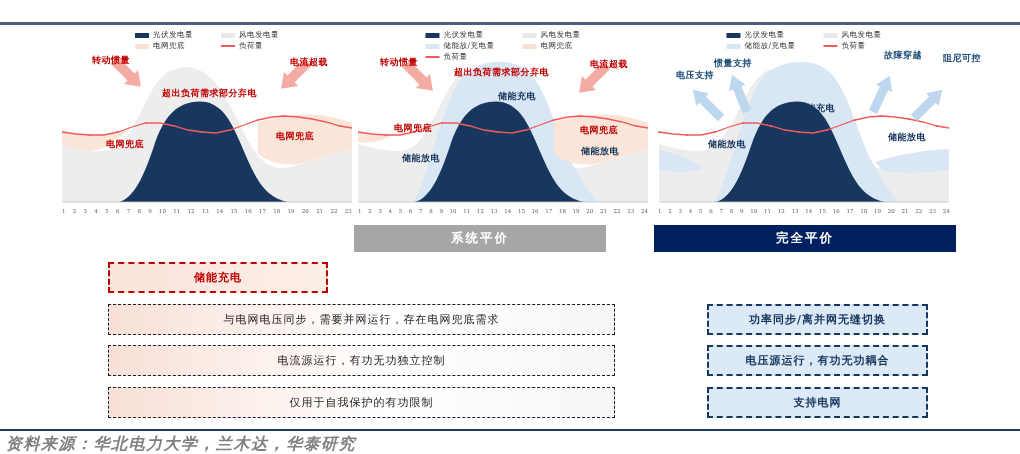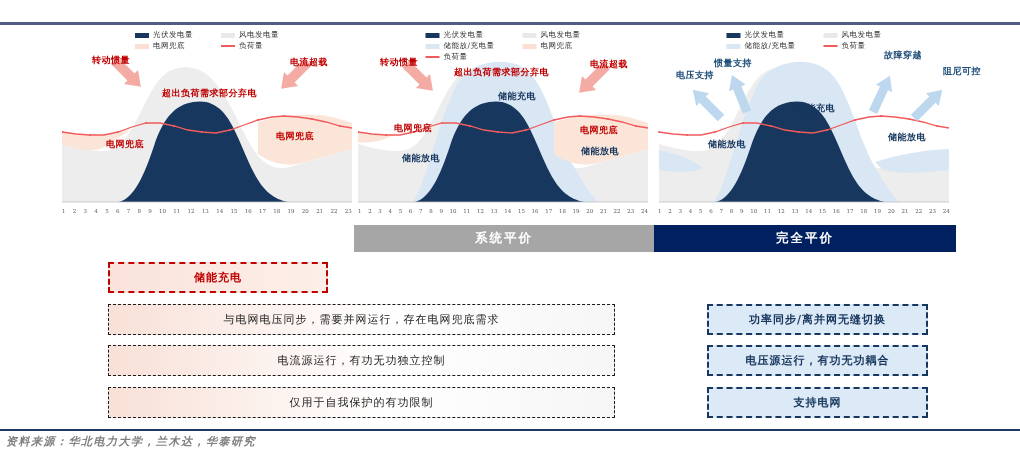--- a/index.html
+++ b/index.html
@@ -1,20 +1,20 @@
 <!DOCTYPE html>
 <html><head>
 <meta charset="utf-8">
 <style>
   html,body{margin:0;padding:0;background:#fff;}
   .page{position:relative;width:1020px;height:454px;background:#ffffff;overflow:hidden;
         font-family:"DejaVu Serif","Liberation Serif",serif;border-radius:13px;}
   .rule-top{position:absolute;left:0;top:22px;width:1020px;height:3px;background:#4F5E82;}
   .rule-bottom{position:absolute;left:0;top:429px;width:1020px;height:2px;background:#1F3864;}
-  .source{position:absolute;left:6px;top:434px;font-size:11px;font-weight:bold;font-style:italic;
+  .source{position:absolute;left:6px;top:434px;font-size:16px;font-weight:bold;font-style:italic;
           color:#808080;letter-spacing:1.5px;}
 
   
   .panel{position:absolute;top:28px;height:198px;}
   .plot{position:absolute;left:0;top:4px;}
   .legend{position:absolute;top:2px;left:50%;transform:translateX(-50%);
           display:grid;grid-template-columns:auto auto;column-gap:28px;row-gap:1px;z-index:3;}
   .li{display:flex;align-items:center;gap:4px;white-space:nowrap;}
   .sw{width:14px;height:5px;display:inline-block;flex:0 0 auto;}
   .sw.line{height:2px;}
@@ -22,21 +22,21 @@
   .ticks{position:absolute;left:0;top:180px;width:100%;display:flex;justify-content:space-between;
          font-size:5.5px;color:#595959;z-index:2;}
   .ticks span{flex:0 0 auto;text-align:center;}
   .ann-layer{position:absolute;left:0;top:4px;right:0;bottom:0;z-index:4;pointer-events:none;}
   .ann{position:absolute;font-size:9px;font-weight:bold;white-space:nowrap;letter-spacing:0.5px;}
 
   
   .hdr{position:absolute;top:225px;height:27px;display:flex;align-items:center;justify-content:center;
        color:#ffffff;font-size:12.5px;font-weight:bold;letter-spacing:2px;}
   .hdr.h1{left:58px;width:296px;}
-  .hdr.h2{left:354px;width:300px;}
+  .hdr.h2{left:354px;width:252px;}
   .hdr.h3{left:654px;width:302px;justify-content:center;}
 
   
   .box{position:absolute;height:31px;display:flex;align-items:center;justify-content:center;
        font-size:11px;letter-spacing:1px;box-sizing:border-box;white-space:nowrap;}
   .box.b1{left:108px;top:262px;width:220px;border:2px dashed #C00000;
           background:linear-gradient(90deg,#FAE3DA,#FCEFE8);color:#C00000;font-weight:bold;}
   .box.b2{left:392px;top:262px;width:225px;border:1.6px dashed #7F7F7F;
           background:linear-gradient(90deg,#EBEBEB,#FCFCFC);color:#333333;}
   .box.wide{left:108px;width:507px;border:1.6px dashed #1a1a1a;
@@ -298,21 +298,21 @@
         <span>20</span>
         <span>21</span>
         <span>22</span>
         <span>23</span>
         <span>24</span>
       </div>
     <div class="ann-layer">
         <div class="ann" style="left: 18px; top: 37px; color: rgb(31, 78, 121);">电压支持</div>
         <div class="ann" style="left: 56px; top: 25px; color: rgb(31, 78, 121);">惯量支持</div>
         <div class="ann" style="left: 226px; top: 17px; color: rgb(31, 78, 121);">故障穿越</div>
-        <div class="ann" style="left: 249px; top: 33px; color: rgb(31, 78, 121); padding-left: 36px;">阻尼可控</div>
+        <div class="ann" style="left: 249px; top: 20px; color: rgb(31, 78, 121); padding-left: 36px;">阻尼可控</div>
         <div class="ann" style="left: 139px; top: 70px; color: rgb(23, 55, 94);">储能充电</div>
         <div class="ann" style="left: 50px; top: 106px; color: rgb(23, 55, 94);">储能放电</div>
         <div class="ann" style="left: 230px; top: 99px; color: rgb(23, 55, 94);">储能放电</div>
       </div>
   </div>
 
   <div class="hdr h2" style="background: rgb(166, 166, 166);">
       <span>系统平价</span>
     </div>
   <div class="hdr h3" style="background: rgb(0, 32, 96);">

